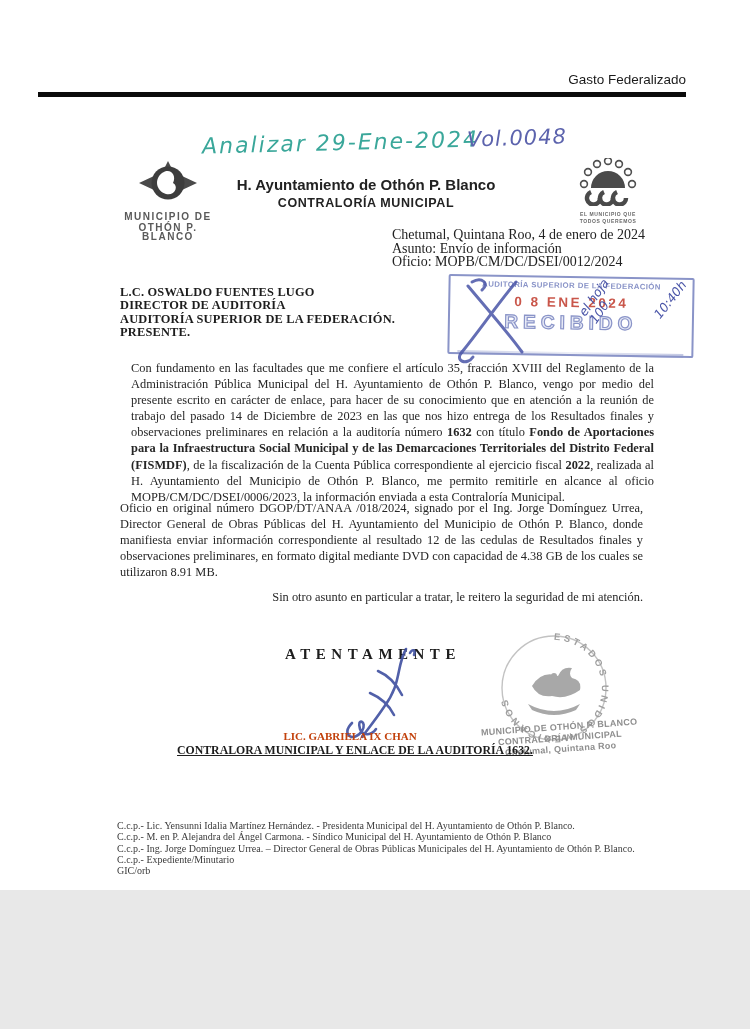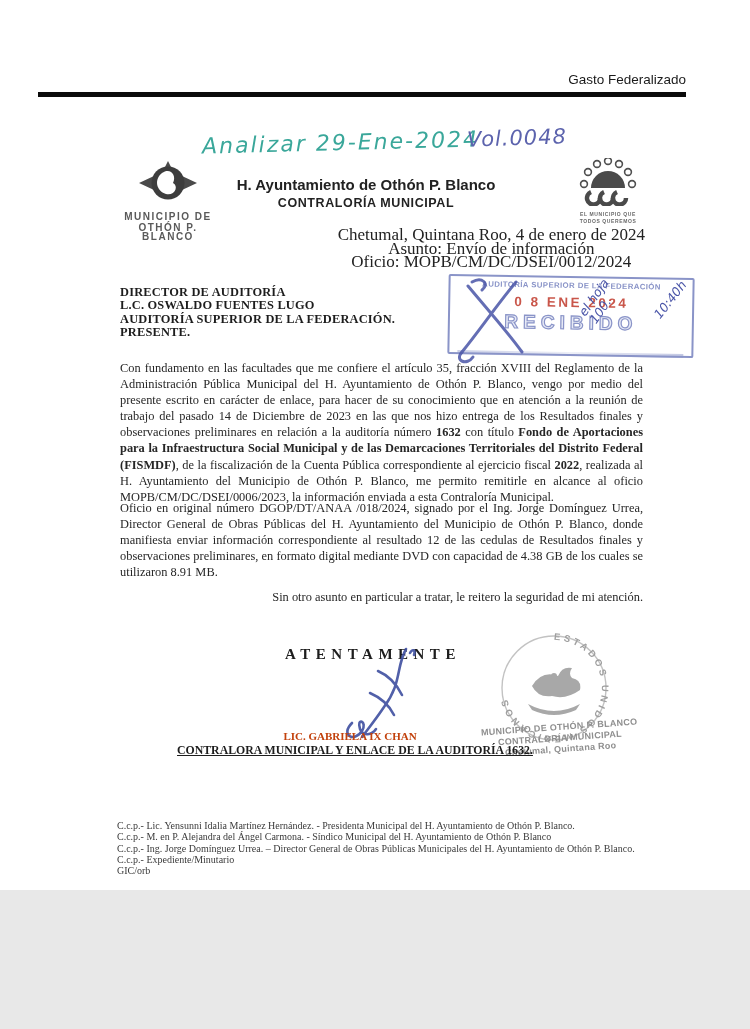--- a/index.html
+++ b/index.html
@@ -25,21 +25,21 @@
   .logo-left .cap{font-family:"Liberation Sans",sans-serif;font-size:10px;
     font-weight:bold;color:#5a5a5a;letter-spacing:1.5px;line-height:9px;margin-top:2px;}
   .head-center{top:168px;left:228px;width:276px;text-align:center;
     font-family:"Liberation Sans",sans-serif;color:#222;margin-top:8px;}
   .head-title{font-size:15px;font-weight:bold;line-height:18px;}
   .head-subtitle{font-size:12.5px;font-weight:bold;letter-spacing:.6px;margin-top:2px;}
   .logo-right{top:158px;left:561px;width:94px;text-align:center;}
   .logo-right .cap{font-family:"Liberation Sans",sans-serif;font-size:5px;
     font-weight:bold;color:#6a6a6a;letter-spacing:.6px;line-height:6px;margin-top:1px;}
   
-  .meta{top:228px;right:105px;text-align:center;font-size:17px;
+  .meta{top:228px;right:105px;text-align:left;font-size:14px;
     line-height:13.6px;color:#222;}
   
   .stamp{top:276px;left:448px;width:242px;height:76px;
     border:2.5px solid #8a94c8;transform:rotate(1deg);border-radius:2px;}
   .stamp-org{margin-top:3px;text-align:center;
     font-family:"Liberation Sans",sans-serif;font-size:7.8px;font-weight:bold;
     color:#8a94c8;letter-spacing:.4px;}
   .stamp-date{margin-top:5px;text-align:center;font-family:"Liberation Sans",sans-serif;
     font-size:13.5px;font-weight:bold;letter-spacing:2.5px;color:#c0392b;opacity:.85;}
   .stamp-received{margin-top:2px;text-align:center;font-family:"Liberation Sans",sans-serif;
@@ -51,21 +51,21 @@
     font-style:italic;font-size:12.5px;transform:rotate(-55deg);line-height:13px;
     white-space:nowrap;}
   .hw-stamp2{top:292px;left:648px;color:#4a55a8;font-family:"DejaVu Sans",sans-serif;
     font-style:italic;font-size:12.5px;transform:rotate(-52deg);white-space:nowrap;}
   
   .recipient{top:286px;left:120px;font-weight:bold;font-size:12.4px;
     line-height:13.3px;color:#1d1d1d;letter-spacing:.2px;}
   
   .para{left:120px;width:523px;font-size:12.4px;line-height:16.1px;
     text-align:justify;color:#262626;}
-  .p1{top:360px;}
+  .p1{top:360px;margin-left:11px;}
   .p2{top:500px;}
   .closing{top:589px;text-align:right;}
   
   .atent{top:646px;left:268px;width:210px;text-align:center;font-weight:bold;
     font-size:15px;letter-spacing:5.5px;color:#1d1d1d;}
   .sig-svg{top:645px;left:318px;width:125px;height:105px;}
   .seal-svg{top:626px;left:492px;width:124px;height:124px;opacity:.85;}
   .seal-cap{top:722px;left:464px;width:192px;text-align:center;
     font-family:"Liberation Sans",sans-serif;font-size:9px;font-weight:bold;
     color:#8f8f8f;line-height:11px;transform:rotate(-4deg);letter-spacing:.3px;}
@@ -148,22 +148,22 @@
       <path d="M34,10 c 10,-6 18,2 10,8"></path>
     </g>
   </svg>
   <div class="abs hw-stamp1">
     <div>el hoja</div>
     <div>100.</div>
   </div>
   <div class="abs hw-stamp2">10:40h</div>
 
   <div class="abs recipient">
+    <div>L.C.  OSWALDO FUENTES LUGO</div>
     <div>DIRECTOR DE AUDITORÍA</div>
-    <div>L.C.  OSWALDO FUENTES LUGO</div>
     <div>AUDITORÍA SUPERIOR DE LA FEDERACIÓN.</div>
     <div>PRESENTE.</div>
   </div>
 
   <div class="abs para p1"><span>Con fundamento en las facultades que me confiere el artículo 35, fracción XVIII del Reglamento de la Administración Pública Municipal del H. Ayuntamiento de Othón P. Blanco, vengo por medio del presente escrito en carácter de enlace, para hacer de su conocimiento que en atención a la reunión de trabajo del pasado 14 de Diciembre de 2023 en las que nos hizo entrega de los Resultados finales y observaciones preliminares en relación a la auditoría número </span><b>1632</b><span> con título </span><b>Fondo de Aportaciones para la Infraestructura Social Municipal y de las Demarcaciones Territoriales del Distrito Federal (FISMDF)</b><span>, de la fiscalización de la Cuenta Pública correspondiente al ejercicio fiscal </span><b>2022</b><span>, realizada al H. Ayuntamiento del Municipio de Othón P. Blanco, me permito remitirle en alcance al oficio MOPB/CM/DC/DSEI/0006/2023, la información enviada a esta Contraloría Municipal.</span></div>
 
   <div class="abs para p2">Oficio en original número DGOP/DT/ANAA /018/2024, signado por el Ing. Jorge Domínguez Urrea, Director General de Obras Públicas del H. Ayuntamiento del Municipio de Othón P. Blanco, donde manifiesta enviar información correspondiente al resultado 12 de las cedulas de Resultados finales y observaciones preliminares, en formato digital mediante DVD con capacidad de  4.38 GB de los cuales se utilizaron 8.91 MB.</div>
 
   <div class="abs para closing">Sin otro asunto en particular a tratar, le reitero la seguridad de mi atención.</div>
 

